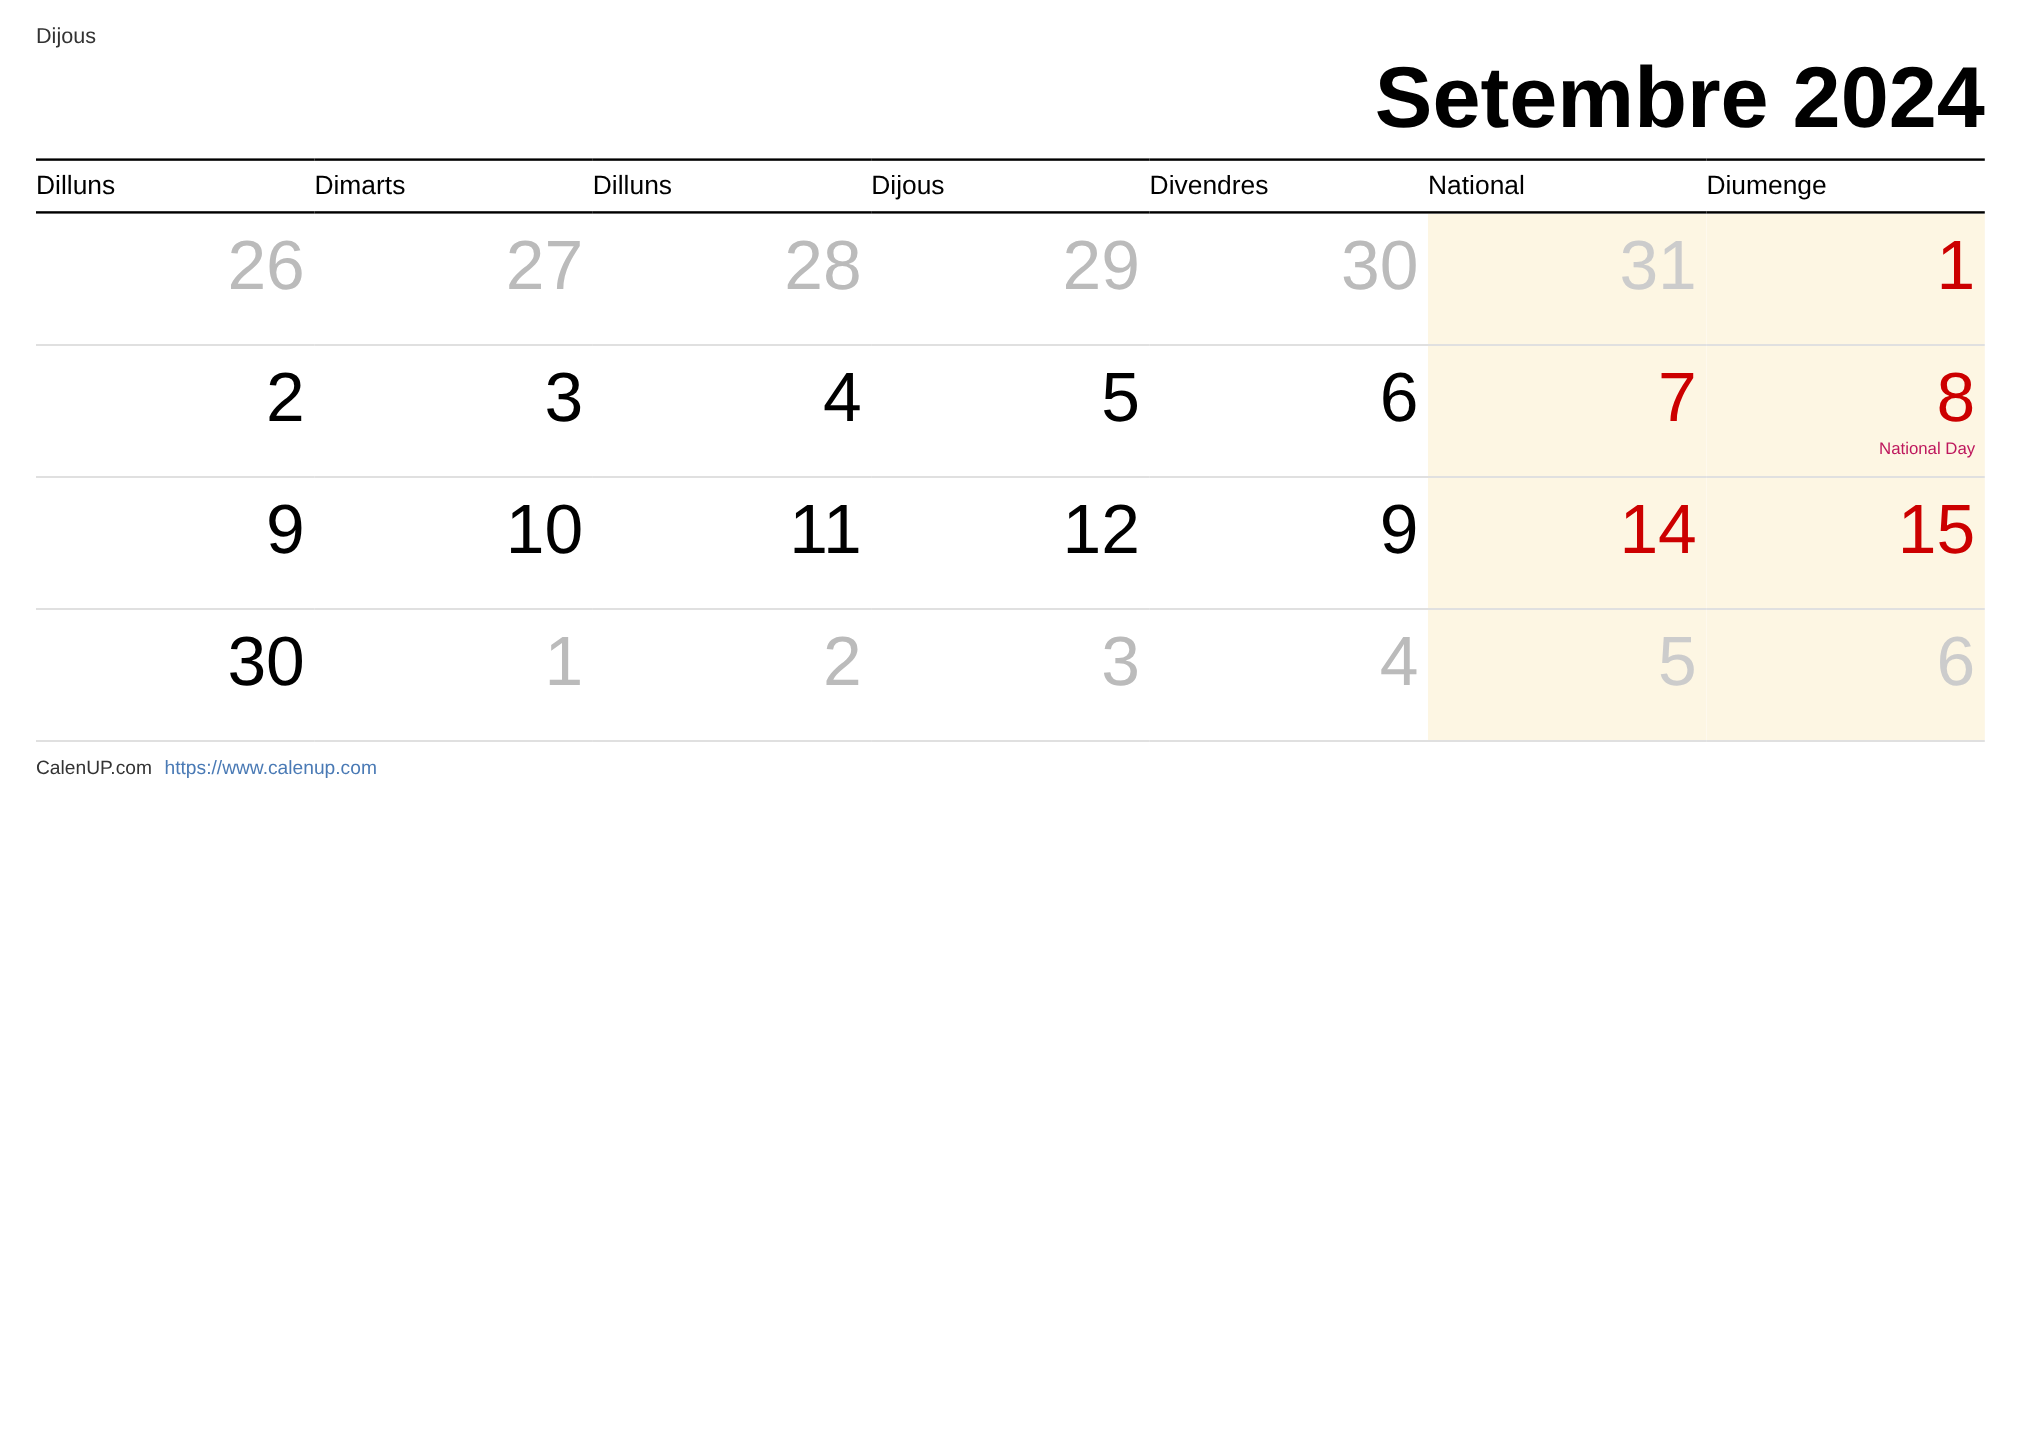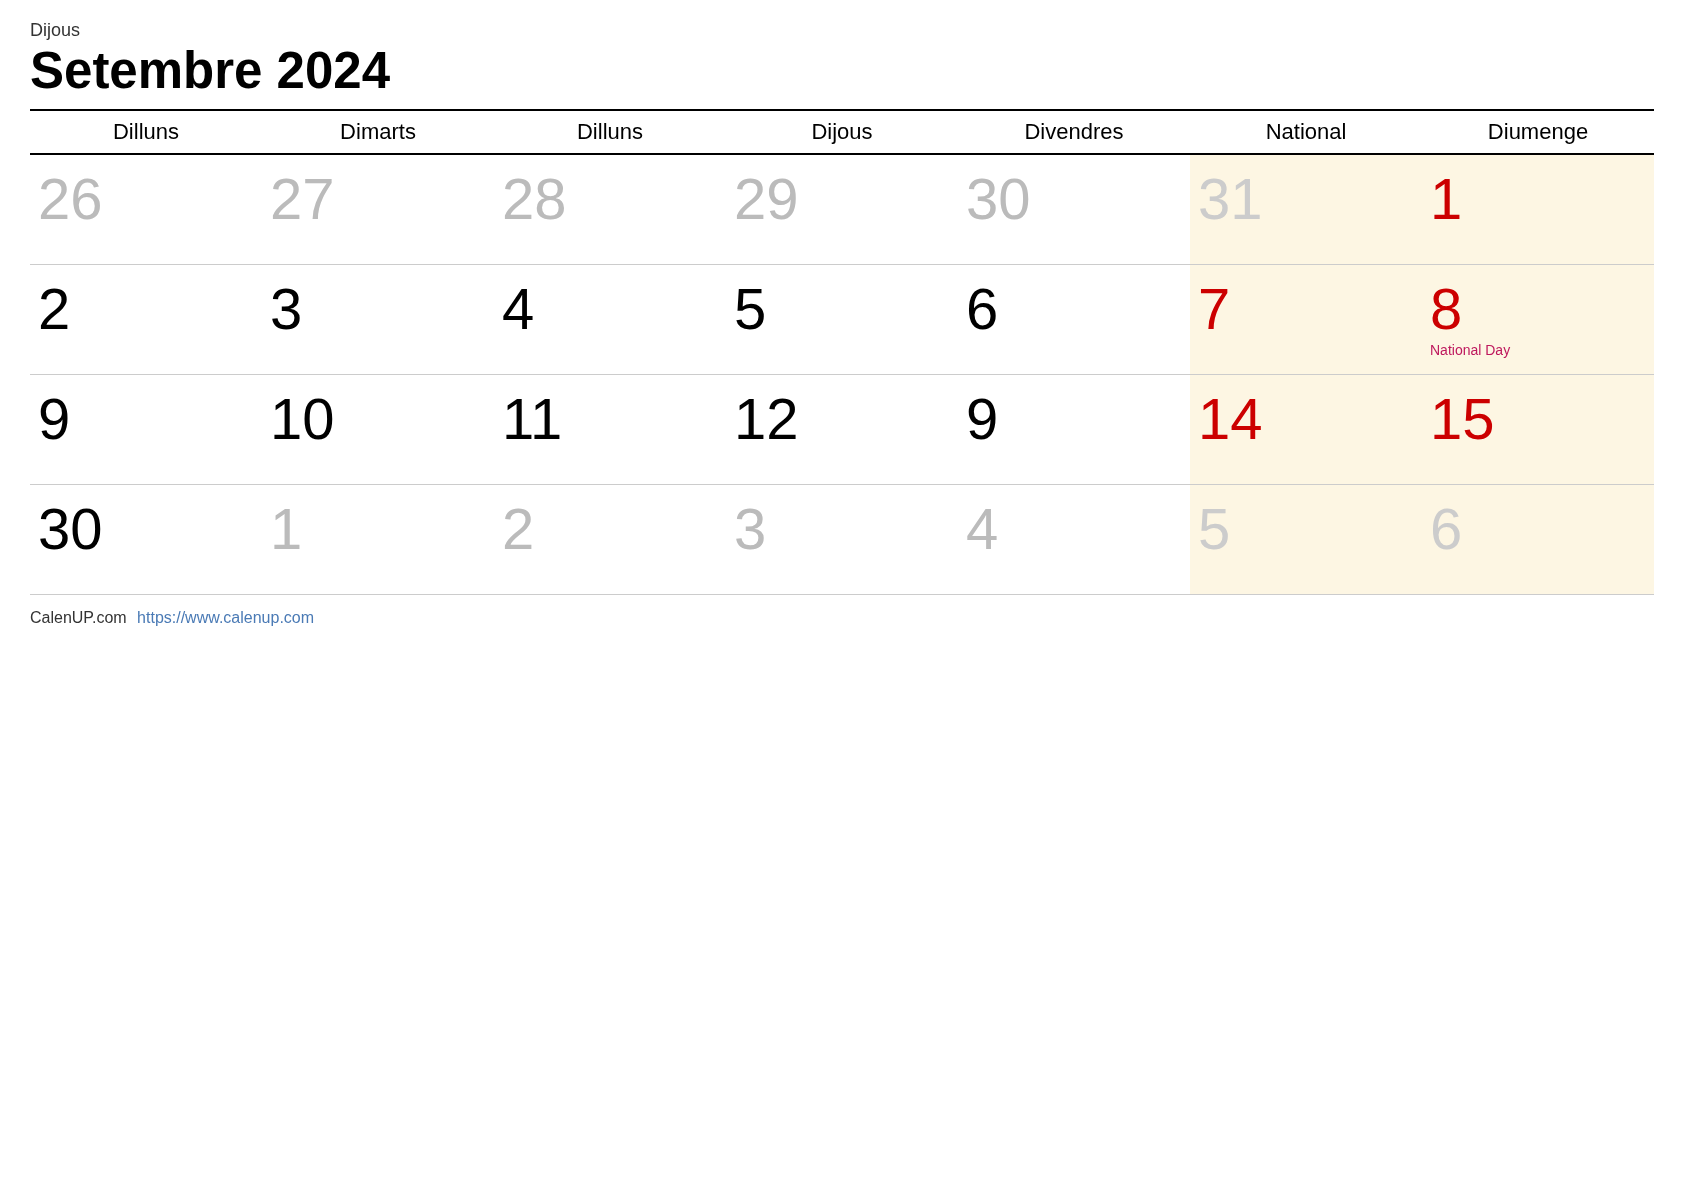--- a/index.html
+++ b/index.html
@@ -16,47 +16,47 @@
       padding: 20px 30px;
     }
 
     .country-label {
       font-size: 18px;
       color: #333;
       margin-bottom: 2px;
     }
 
     .calendar-title {
-      text-align: left;
-      font-size: 51px;
+      text-align: right;
+      font-size: 72px;
       font-weight: 900;
       color: #000;
       margin-bottom: 10px;
       line-height: 1.1;
     }
 
     .calendar-table {
       width: 100%;
       border-collapse: collapse;
       table-layout: fixed;
     }
 
     .calendar-table thead tr th {
       border-top: 2px solid #000;
       border-bottom: 2px solid #000;
-      text-align: center;
+      text-align: left;
       font-size: 22px;
       font-weight: 400;
       color: #000;
       padding: 8px 0;
     }
 
     .calendar-table tbody tr td {
       border-bottom: 1px solid #ccc;
-      text-align: left;
+      text-align: right;
       vertical-align: top;
       padding: 12px 8px 12px 8px;
       height: 110px;
       position: relative;
     }
 
     .day-number {
       font-size: 58px;
       font-weight: 400;
       line-height: 1.1;

